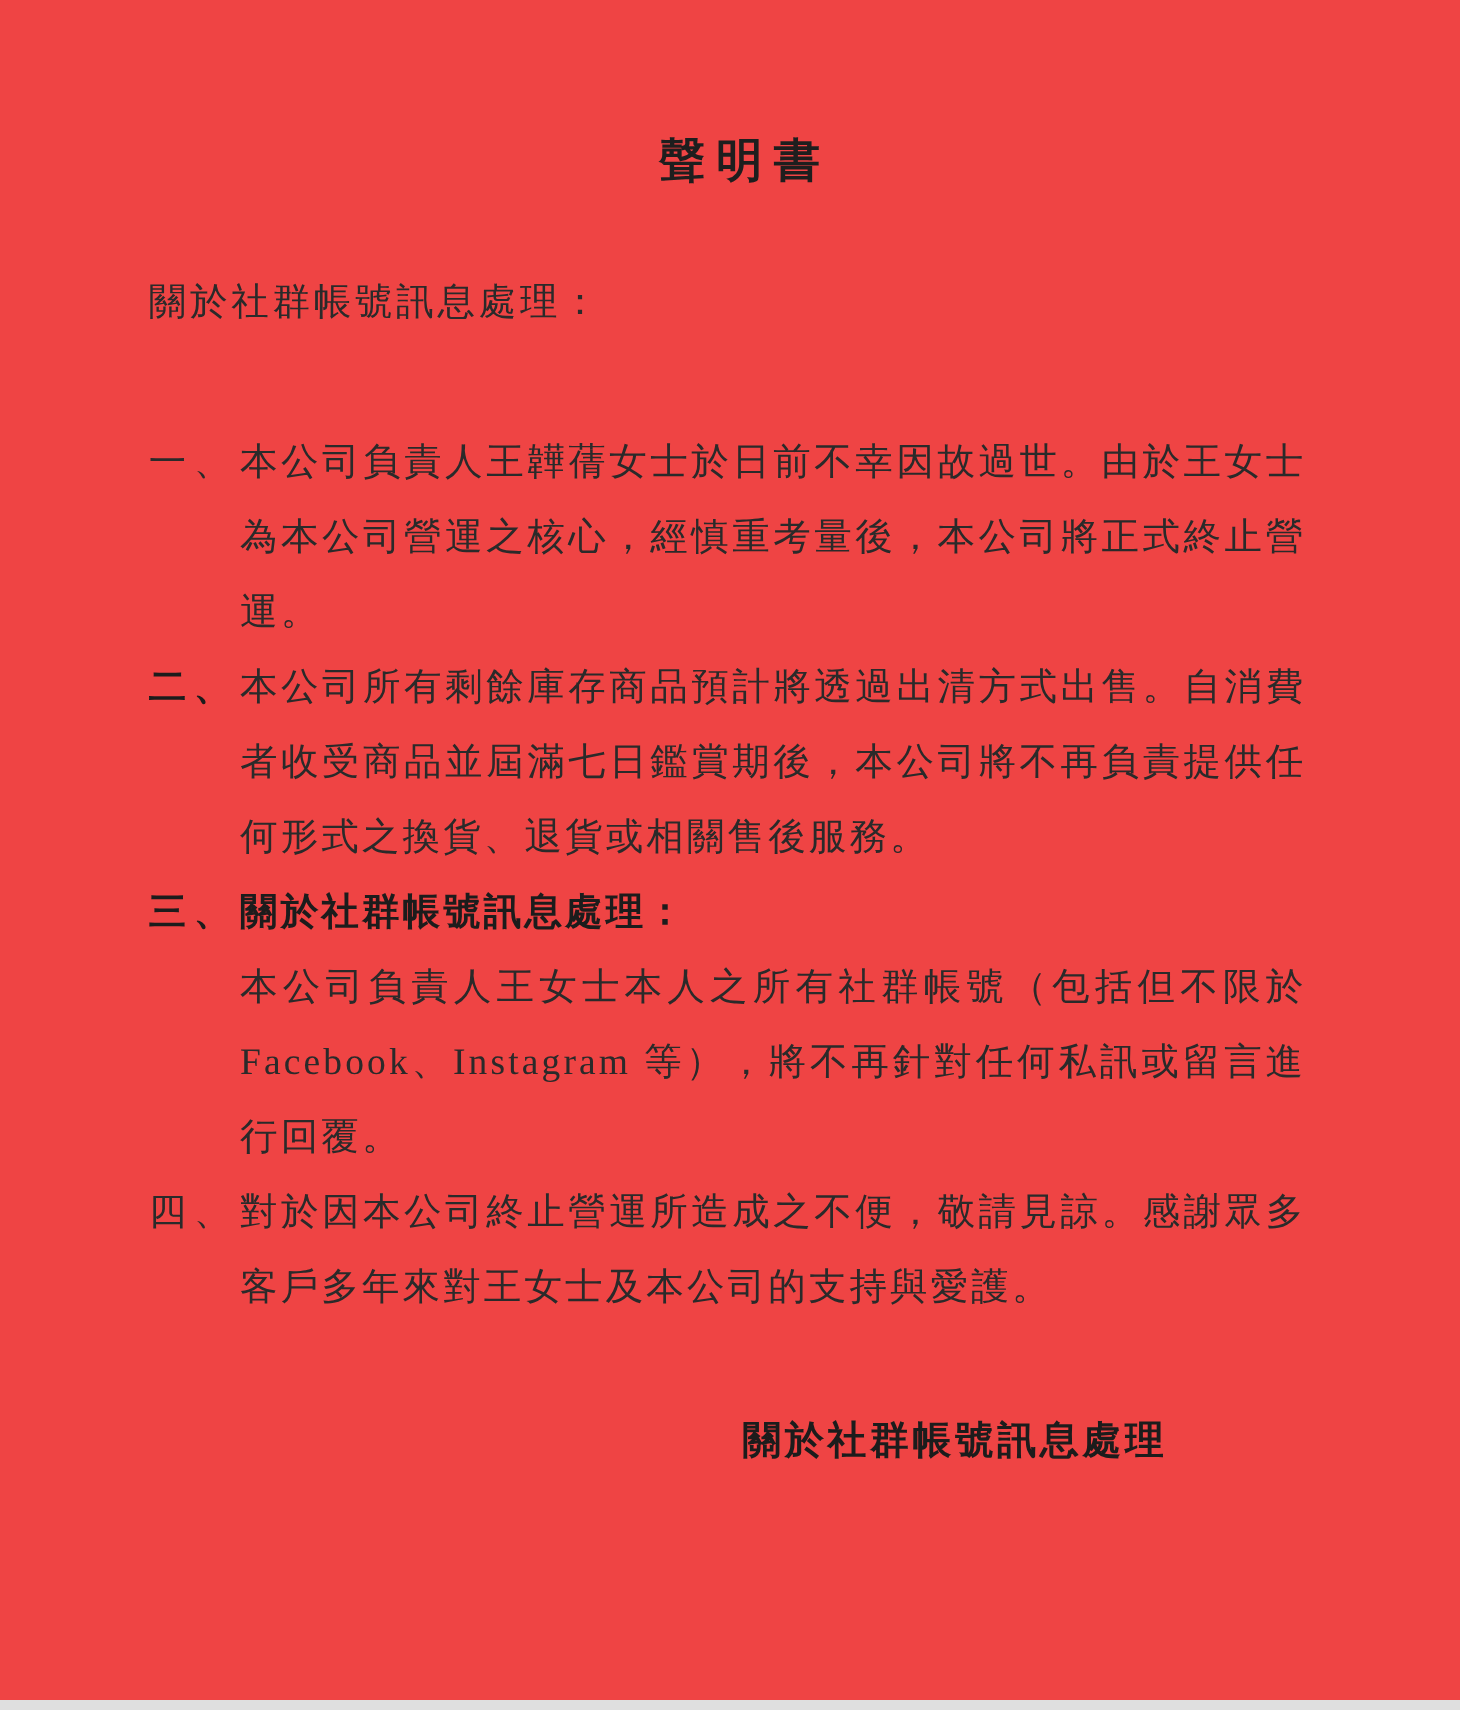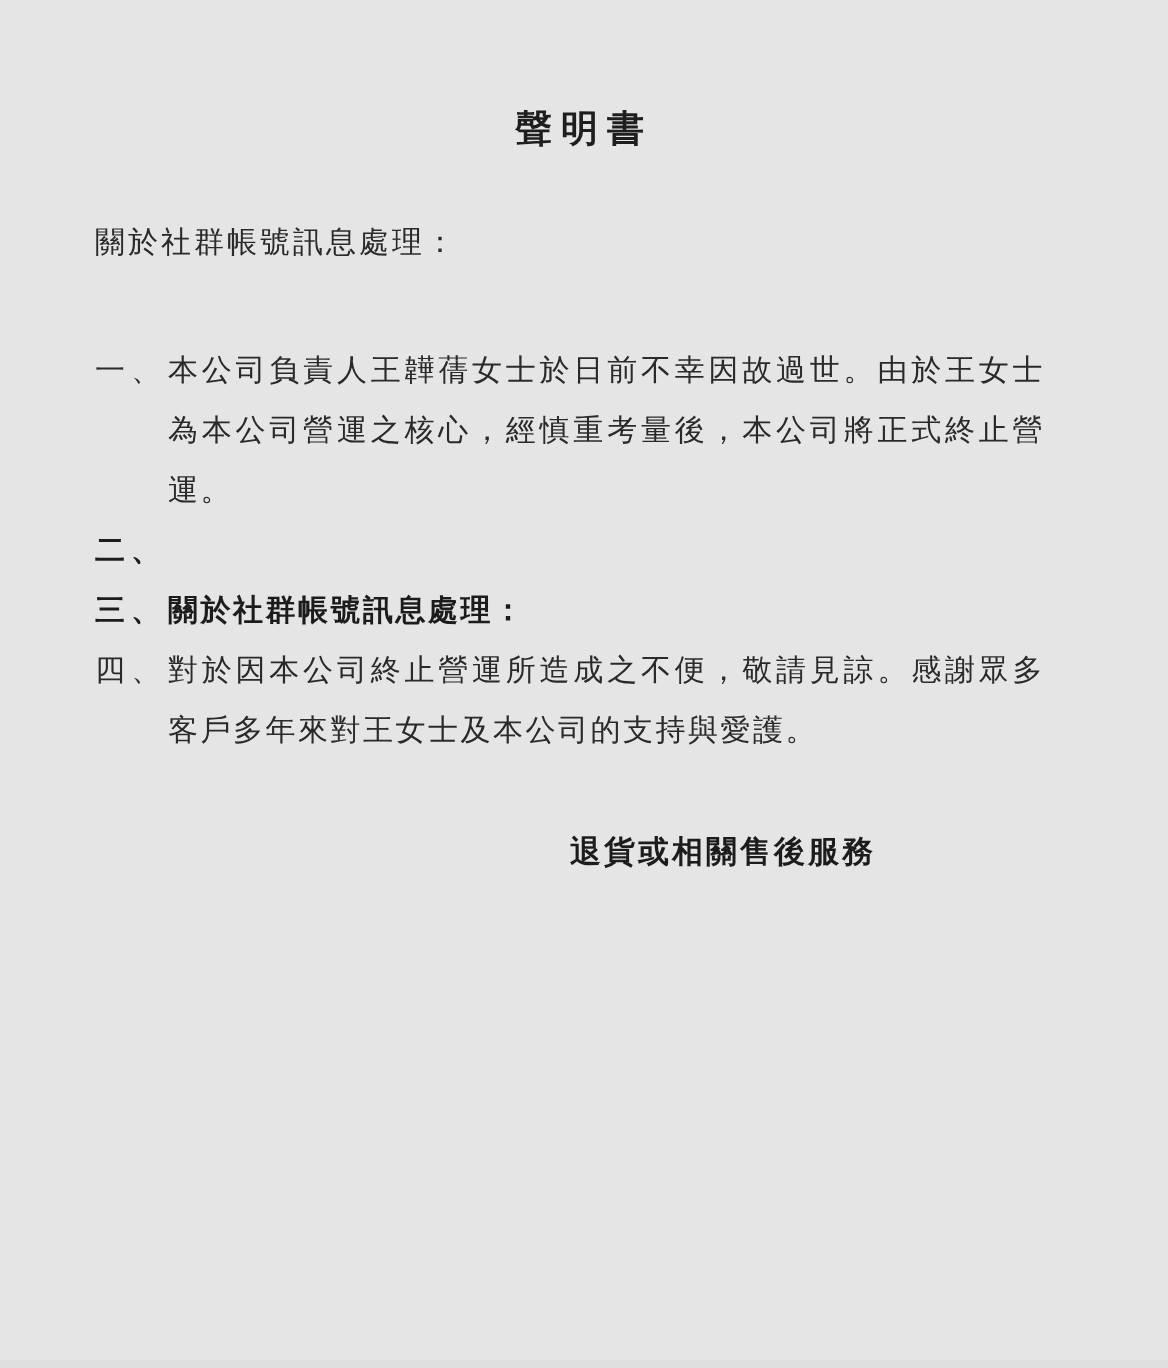--- a/index.html
+++ b/index.html
@@ -8,21 +8,22 @@
     width: 1168px;
     height: 1368px;
     position: relative;
     overflow: hidden;
     font-family: "Liberation Serif", "DejaVu Serif", serif;
     color: #262626;
   }
   .page {
     position: absolute;
     inset: 0;
-    background: #e5e5e5;
+    background: #ef4444;
+    padding-left: 24px;
   }
   .doc-title {
     margin-top: 104px;
     text-align: center;
     font-size: 37px;
     font-weight: bold;
     letter-spacing: 9px;
     color: #1e1e1e;
   }
   .doc-intro {
@@ -95,36 +96,38 @@
     <div class="doc-item">
       <div class="item-num">一、</div>
       <div class="item-content">
         <div class="item-body">本公司負責人王韡蒨女士於日前不幸因故過世。由於王女士為本公司營運之核心，經慎重考量後，本公司將正式終止營運。</div>
       </div>
     </div>
 
     <div class="doc-item">
       <div class="item-num bold">二、</div>
       <div class="item-content">
+        <div class="item-body">本公司所有剩餘庫存商品預計將透過出清方式出售。自消費者收受商品並屆滿七日鑑賞期後，本公司將不再負責提供任何形式之換貨、退貨或相關售後服務。</div>
       </div>
     </div>
 
     <div class="doc-item">
       <div class="item-num bold">三、</div>
       <div class="item-content">
         <div class="item-heading">關於社群帳號訊息處理：</div>
+        <div class="item-body">本公司負責人王女士本人之所有社群帳號（包括但不限於 Facebook、Instagram 等），將不再針對任何私訊或留言進行回覆。</div>
       </div>
     </div>
 
     <div class="doc-item">
       <div class="item-num">四、</div>
       <div class="item-content">
         <div class="item-body">對於因本公司終止營運所造成之不便，敬請見諒。感謝眾多客戶多年來對王女士及本公司的支持與愛護。</div>
       </div>
     </div>
 
   </div>
 
-  <div class="doc-signature">退貨或相關售後服務</div>
+  <div class="doc-signature">關於社群帳號訊息處理</div>
 
   <div class="bottom-strip"></div>
 
 </div>
 
 </body></html>

